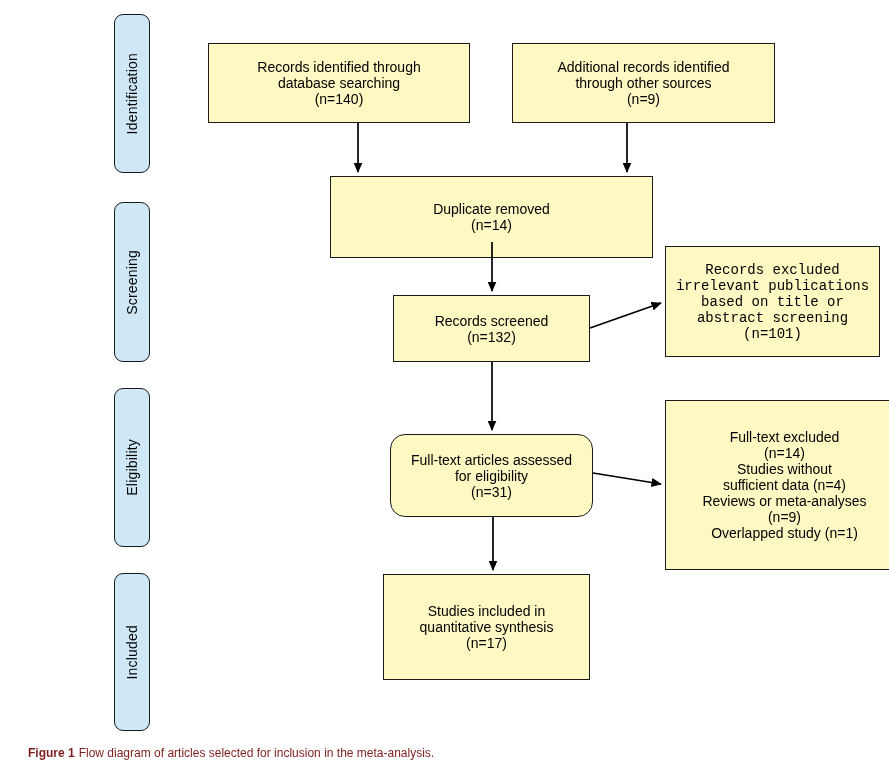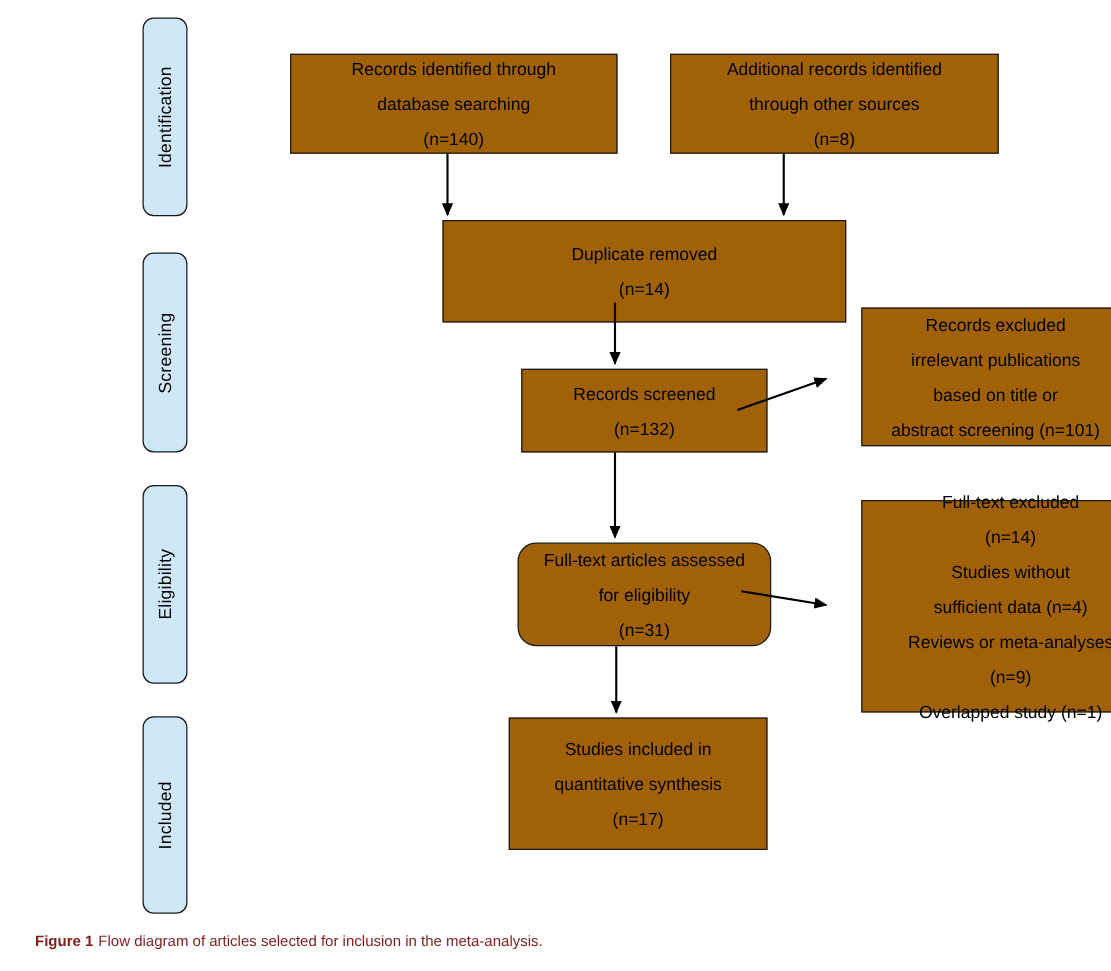--- a/index.html
+++ b/index.html
@@ -31,42 +31,41 @@
   .stage-pill span {
     writing-mode: vertical-rl;
     transform: rotate(180deg);
     font-size: 14px;
     letter-spacing: 0.2px;
     white-space: nowrap;
   }
   .flow-box {
     position: absolute;
     box-sizing: border-box;
-    background: #a16207;
+    background: #fef9c3;
     border: 1.6px solid #1a1a1a;
     display: flex;
     align-items: center;
     justify-content: center;
     text-align: center;
     font-size: 14px;
-    line-height: 28px;
+    line-height: 16px;
     white-space: pre-line;
     padding: 2px 4px;
-    margin-left: 24px;
   }
   #pill-identification { top: 14px;  height: 159px; }
   #pill-screening      { top: 202px; height: 160px; }
   #pill-eligibility    { top: 388px; height: 159px; }
   #pill-included       { top: 573px; height: 158px; }
 
   #box-records-identified { left: 208px; top: 43px;  width: 262px; height: 80px; }
   #box-additional-records { left: 512px; top: 43px;  width: 263px; height: 80px; }
   #box-duplicates-removed { left: 330px; top: 176px; width: 323px; height: 82px; }
   #box-records-screened   { left: 393px; top: 295px; width: 197px; height: 67px; }
-  #box-records-excluded   { left: 665px; top: 246px; width: 215px; height: 111px; }
+  #box-records-excluded   { left: 665px; top: 246px; width: 215px; height: 111px; font-family: Liberation Mono, monospace; }
   #box-fulltext-assessed  { left: 390px; top: 434px; width: 203px; height: 83px; border-radius: 15px; }
   #box-fulltext-excluded  { left: 665px; top: 400px; width: 239px; height: 170px; }
   #box-studies-included   { left: 383px; top: 574px; width: 207px; height: 106px; }
 
   #arrow-layer {
     position: absolute;
     left: 0; top: 0;
     width: 889px;
     height: 777px;
     pointer-events: none;
@@ -103,21 +102,21 @@
   </div>
   <div class="stage-pill" id="pill-included">
     <span>Included</span>
   </div>
 
   <div class="flow-box" id="box-records-identified">Records identified through
 database searching
 (n=140)</div>
   <div class="flow-box" id="box-additional-records">Additional records identified
 through other sources
-(n=8)</div>
+(n=9)</div>
   <div class="flow-box" id="box-duplicates-removed">Duplicate removed
 (n=14)</div>
   <div class="flow-box" id="box-records-screened">Records screened
 (n=132)</div>
   <div class="flow-box" id="box-records-excluded">Records excluded
 irrelevant publications
 based on title or
 abstract screening (n=101)</div>
   <div class="flow-box" id="box-fulltext-assessed">Full-text articles assessed
 for eligibility

